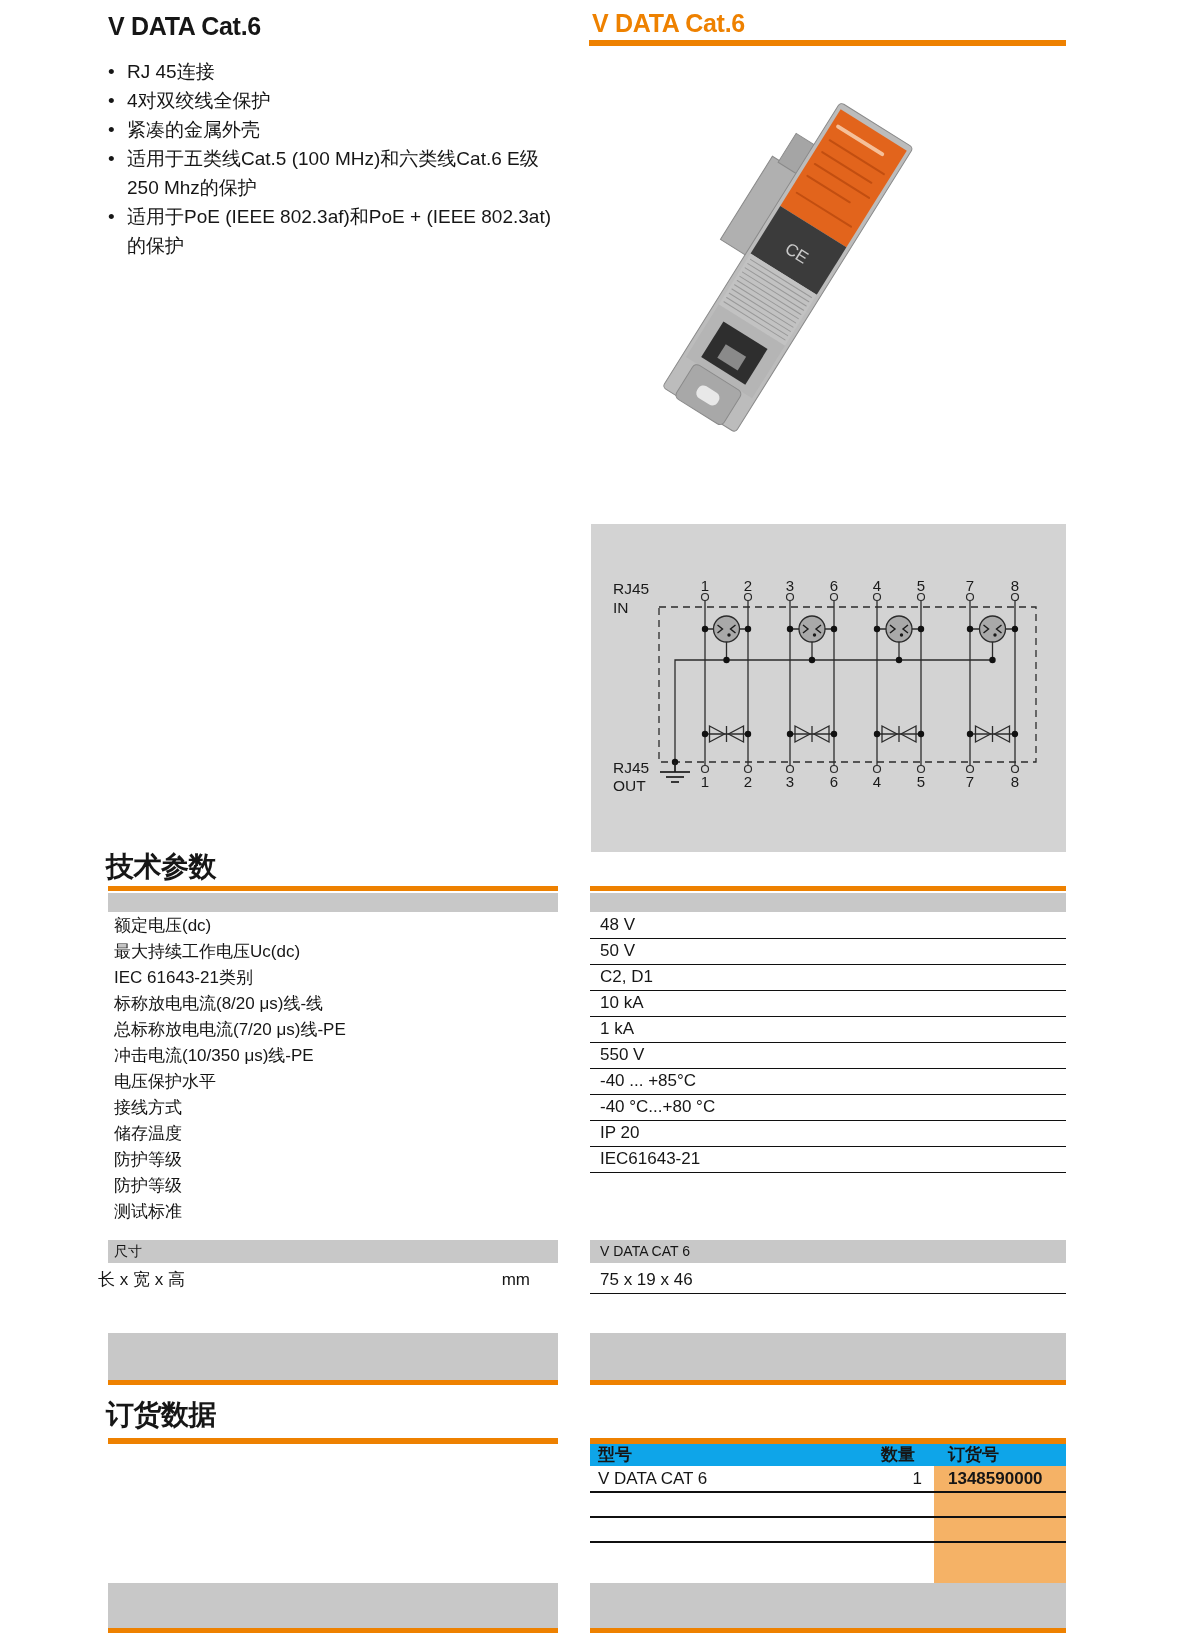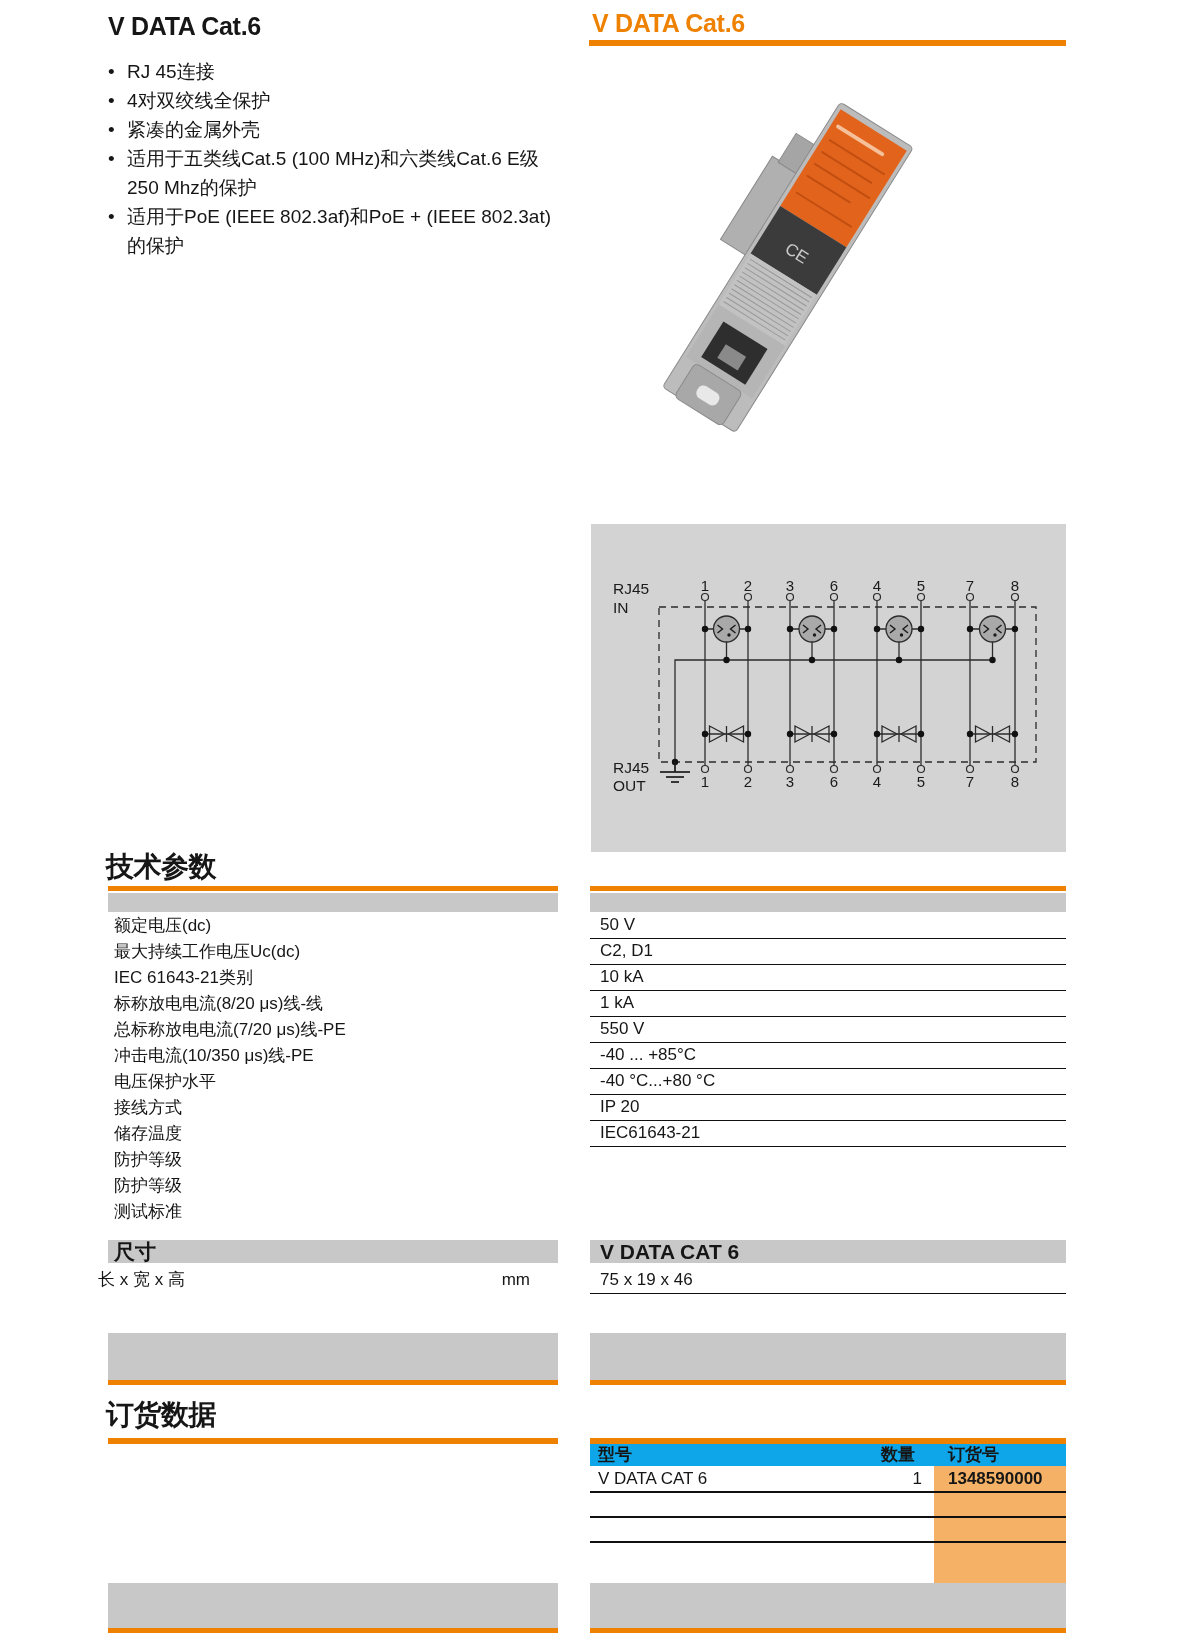--- a/index.html
+++ b/index.html
@@ -11,21 +11,21 @@
   .rule{position:absolute;background:#ee8100;}
   .band{position:absolute;background:#c8c8c8;}
   .features{position:absolute;left:108px;top:57px;width:446px;font-size:19px;line-height:29px;}
   .feat{display:flex;}
   .feat .dot{width:19px;flex:0 0 19px;}
   .sec-head{font-size:28px;font-weight:bold;letter-spacing:-0.5px;}
   .tcol{position:absolute;}
   .trow-l{height:26px;line-height:26px;font-size:17px;padding-left:6px;}
   .trow-r{box-sizing:border-box;height:26px;line-height:24px;font-size:17px;
           border-bottom:1px solid #101010;padding-left:10px;}
-  .bandhead{line-height:23px;font-size:21px;font-weight:bold;}
+  .bandhead{line-height:23px;font-size:14px;font-weight:normal;}
   .dimrow-l{display:flex;justify-content:space-between;font-size:17px;line-height:28px;}
   .dimrow-r{box-sizing:border-box;border-bottom:1px solid #101010;font-size:17px;line-height:27px;padding-left:10px;}
   .graybar{position:absolute;background:#c8c8c8;border-bottom:5px solid #ee8100;}
   .otable{position:absolute;left:590px;top:1438px;width:476px;}
   .o-rule{height:6px;background:#ee8100;}
   .o-head{display:flex;background:#0ea5e9;height:22px;line-height:22px;font-size:17px;font-weight:bold;}
   .o-row{display:flex;box-sizing:border-box;border-bottom:2px solid #101010;font-size:17px;}
   .c-model{flex:1;padding-left:8px;}
   .c-qty{width:60px;text-align:right;padding-right:3px;}
   .c-gap{width:9px;}
@@ -276,20 +276,21 @@
   <div class="trow-l">总标称放电电流(7/20 μs)线-PE</div>
   <div class="trow-l">冲击电流(10/350 μs)线-PE</div>
   <div class="trow-l">电压保护水平</div>
   <div class="trow-l">接线方式</div>
   <div class="trow-l">储存温度</div>
   <div class="trow-l">防护等级</div>
   <div class="trow-l">防护等级</div>
   <div class="trow-l">测试标准</div>
 </div>
 <div class="tcol" style="left:590px;top:913px;width:476px;">
+  <div class="trow-r">48 V</div>
   <div class="trow-r">50 V</div>
   <div class="trow-r">C2, D1</div>
   <div class="trow-r">10 kA</div>
   <div class="trow-r">1 kA</div>
   <div class="trow-r">550 V</div>
   <div class="trow-r">-40 ... +85°C</div>
   <div class="trow-r">-40 °C...+80 °C</div>
   <div class="trow-r">IP 20</div>
   <div class="trow-r">IEC61643-21</div>
 </div>

